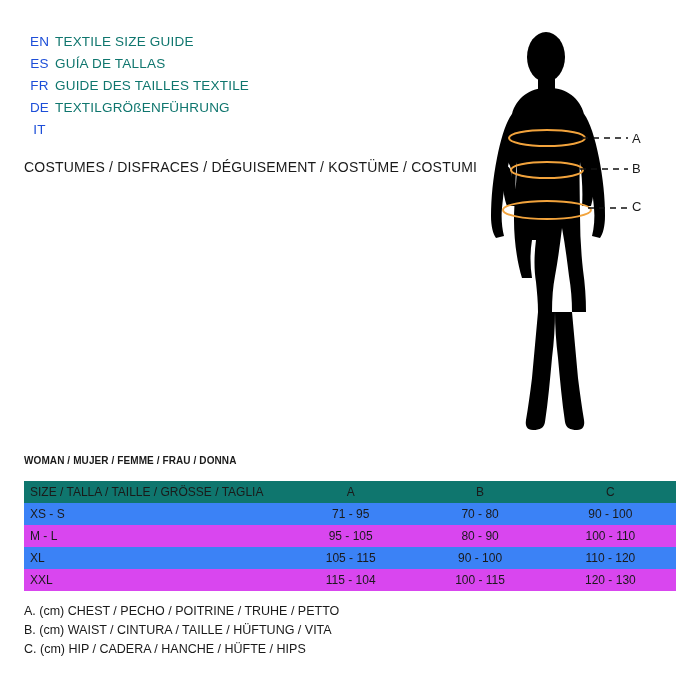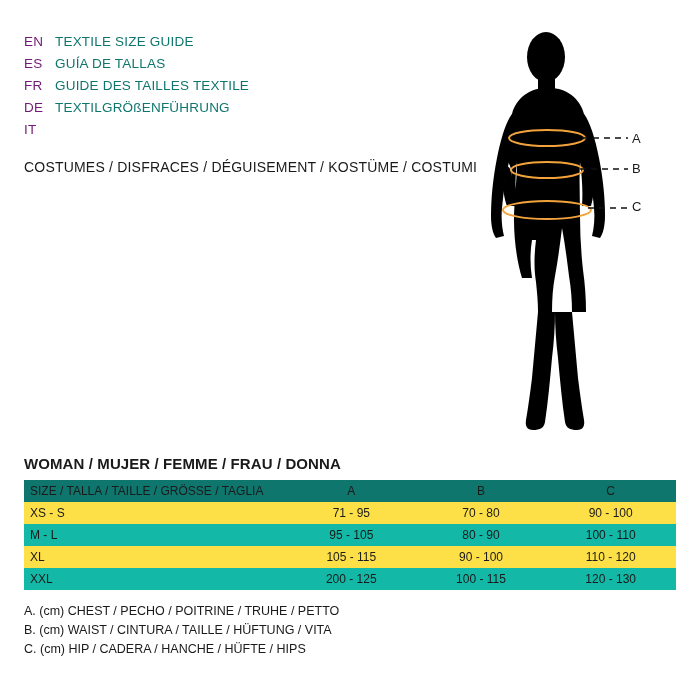--- a/index.html
+++ b/index.html
@@ -32,21 +32,22 @@
   .lang-row {
     display: flex;
     align-items: baseline;
     height: 22px;
     font-size: 13.5px;
     letter-spacing: .2px;
   }
   .lang-code {
     width: 31px;
     flex: 0 0 31px;
-    color: #701a75;
+    color: #1d4ed8;
+    text-align: center;
   }
   .lang-text {
     color: #0f766e;
   }
 
   .costumes-line {
     position: absolute;
     left: 24px;
     top: 159px;
     font-size: 14px;
@@ -75,23 +76,23 @@
   .label-c { left: 632px; top: 199px; }
 
   
   .table-block {
     position: absolute;
     left: 24px;
     top: 455px;
     width: 652px;
   }
   .table-title {
-    font-size: 15px;
+    font-size: 10px;
     font-weight: bold;
-    margin-bottom: 8px;
+    margin-bottom: 15px;
     letter-spacing: .1px;
   }
   table.size-table {
     border-collapse: collapse;
     width: 652px;
     font-size: 12px;
   }
   table.size-table th,
   table.size-table td {
     padding: 4px 6px;
@@ -101,24 +102,24 @@
   }
   table.size-table th:first-child,
   table.size-table td:first-child {
     text-align: left;
     width: 250px;
   }
   table.size-table thead th {
     background: #0f766e;
   }
   table.size-table tbody tr.odd td {
-    background: #fde047;
+    background: #3b82f6;
   }
   table.size-table tbody tr.even td {
-    background: #14b8a6;
+    background: #d946ef;
   }
 
   .legend {
     position: absolute;
     left: 24px;
     top: 602px;
     font-size: 12.5px;
     line-height: 19px;
   }
   .legend div { white-space: nowrap; }
@@ -249,21 +250,21 @@
           <td>100 - 110</td>
         </tr>
         <tr class="odd">
           <td>XL</td>
           <td>105 - 115</td>
           <td>90 - 100</td>
           <td>110 - 120</td>
         </tr>
         <tr class="even">
           <td>XXL</td>
-          <td>200 - 125</td>
+          <td>115 - 104</td>
           <td>100 - 115</td>
           <td>120 - 130</td>
         </tr>
       </tbody>
     </table>
   </div>
 
   <div class="legend">
     <div>A. (cm) CHEST / PECHO / POITRINE / TRUHE / PETTO</div>
     <div>B. (cm) WAIST / CINTURA / TAILLE / HÜFTUNG / VITA</div>

